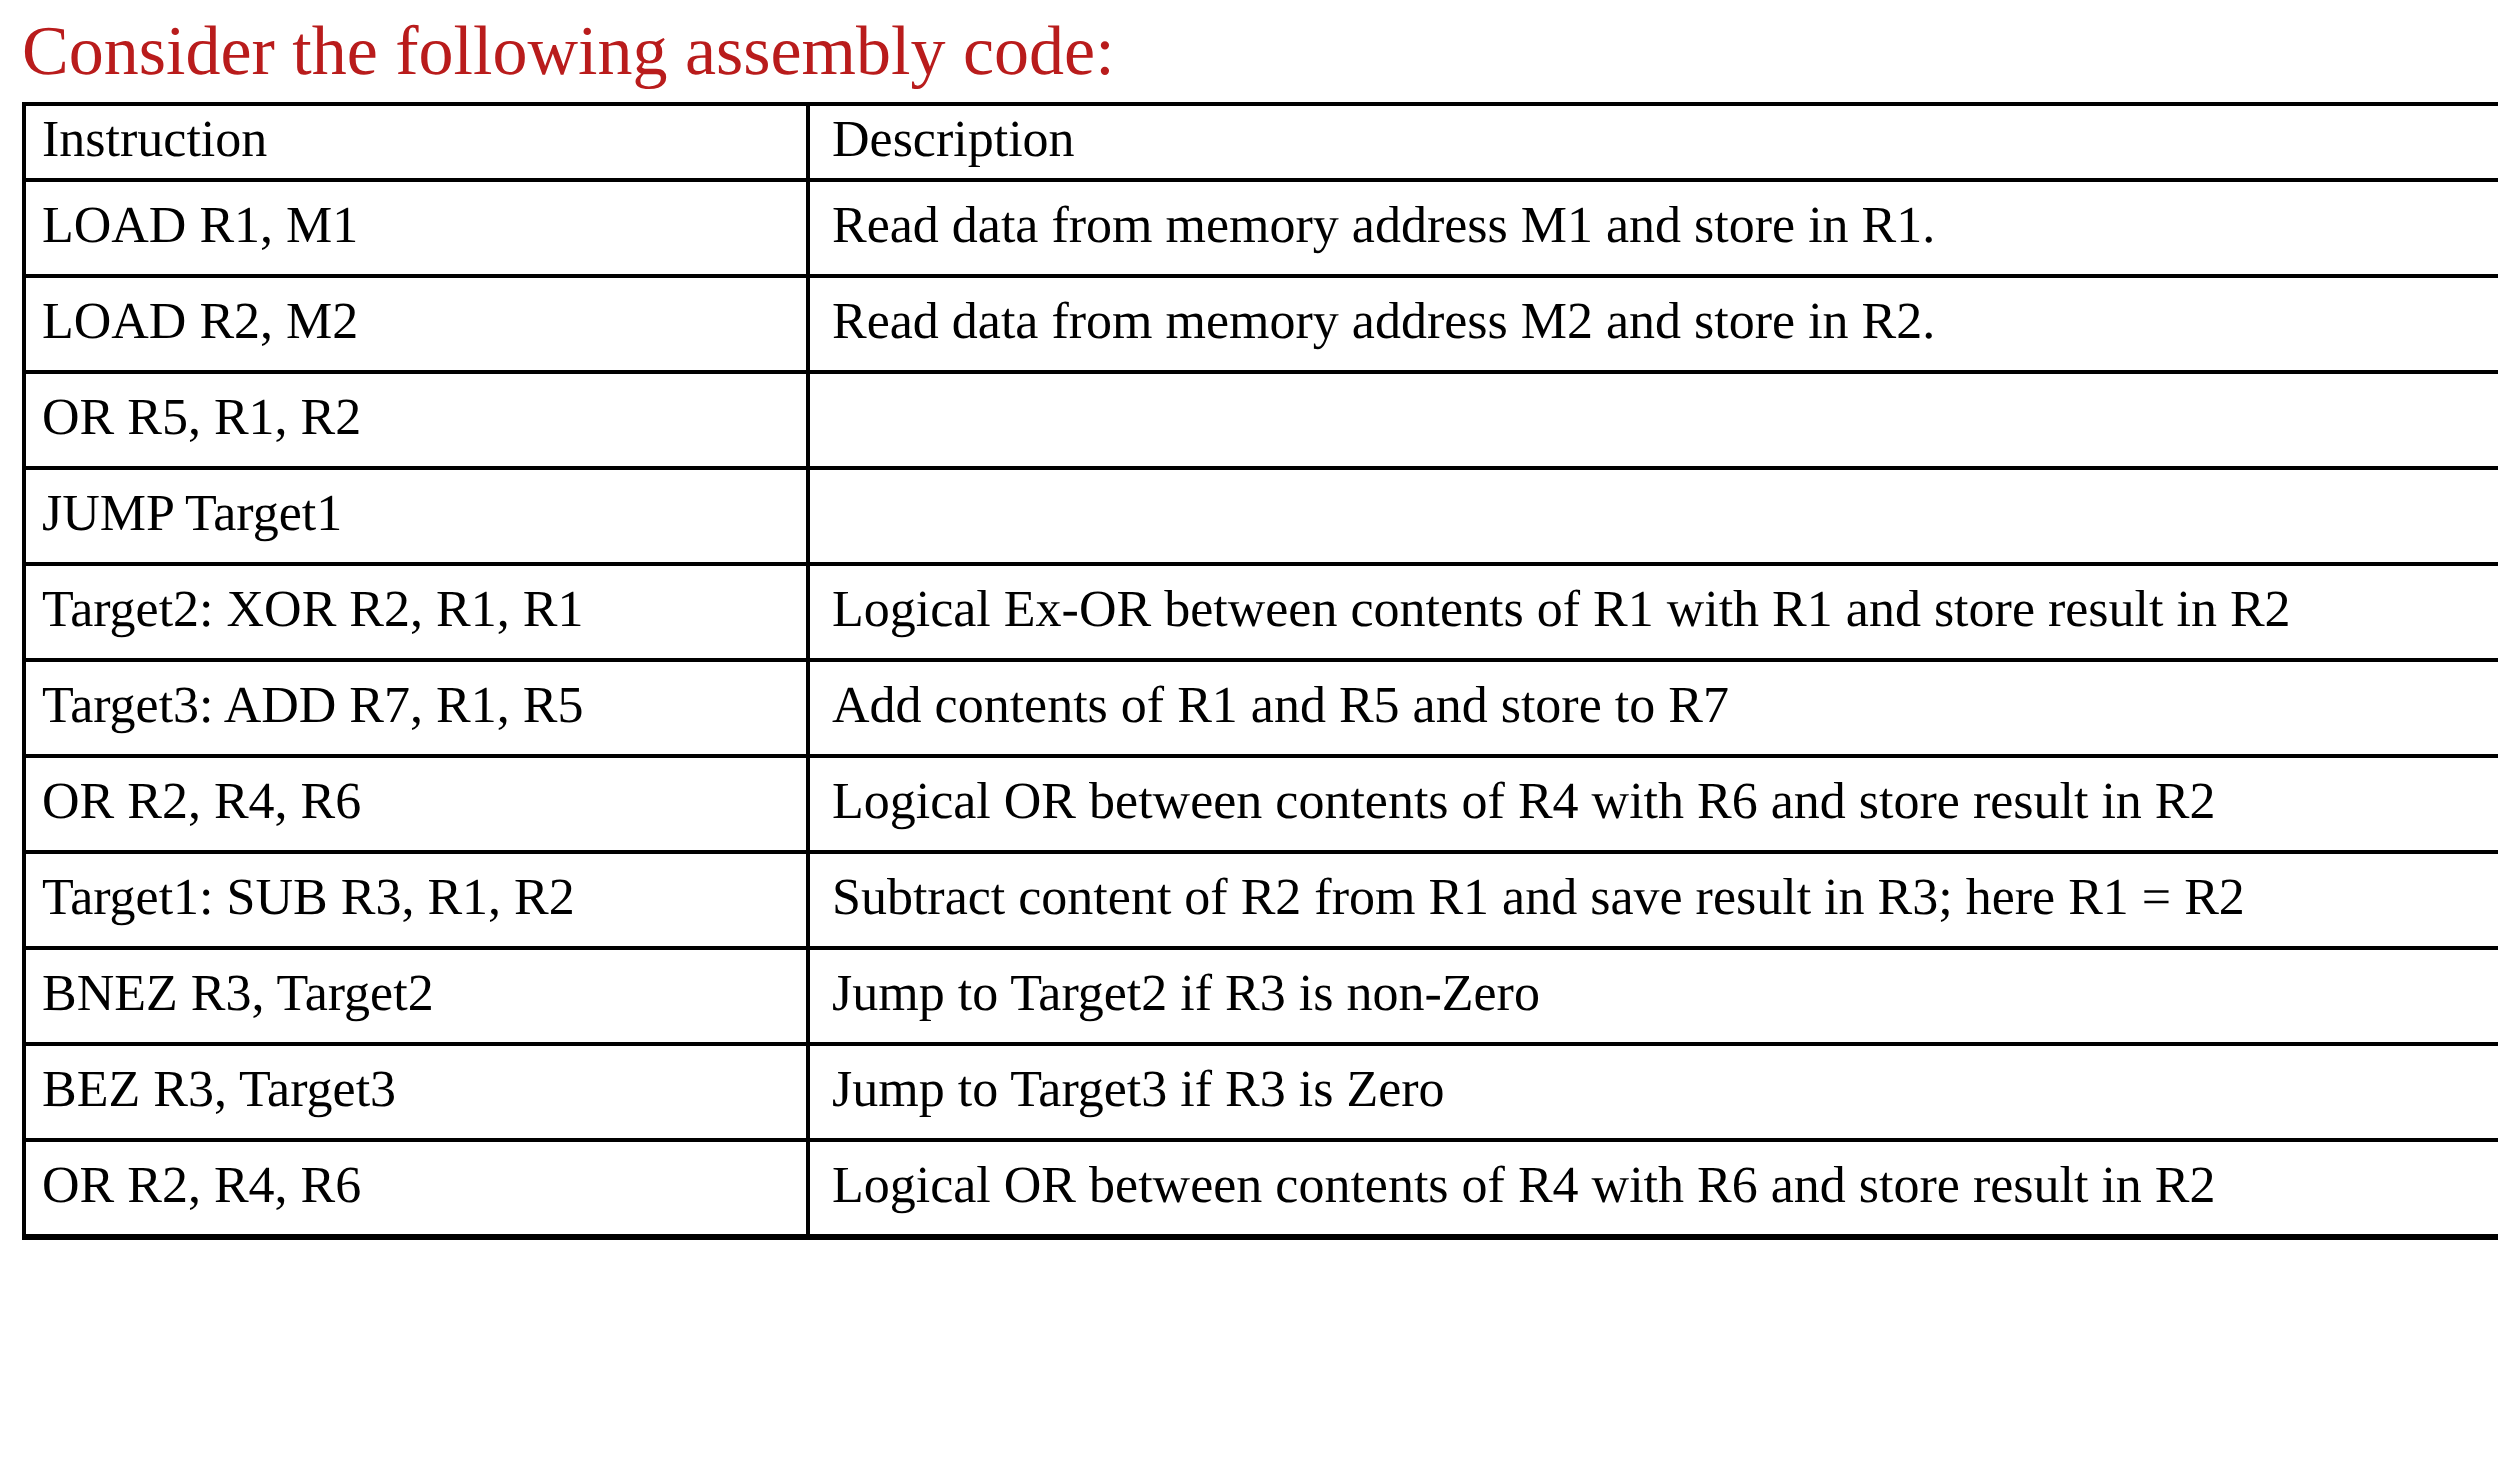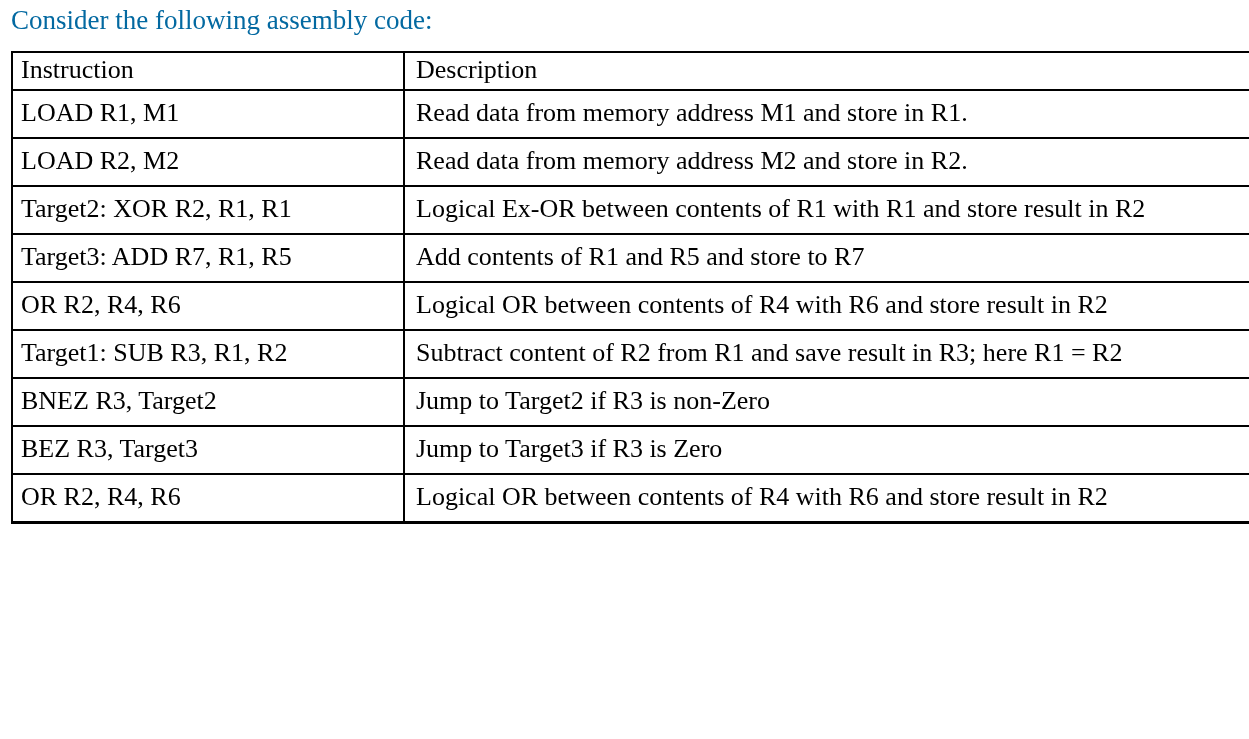--- a/index.html
+++ b/index.html
@@ -12,23 +12,23 @@
     position: relative;
     width: 1249px;
     height: 739px;
     background: #ffffff;
     overflow: hidden;
   }
   .title {
     position: absolute;
     left: 11px;
     top: 4px;
-    font-size: 27px;
+    font-size: 35px;
     line-height: 1.25;
-    color: #0369a1;
+    color: #b91c1c;
     white-space: nowrap;
   }
   table.asm {
     position: absolute;
     left: 11px;
     top: 51px;
     width: 1238px;
     border-collapse: collapse;
     table-layout: fixed;
     border-top: 2px solid #000;
@@ -72,20 +72,28 @@
       </tr>
       <tr>
         <td>LOAD R1, M1</td>
         <td>Read data from memory address M1 and store in R1.</td>
       </tr>
       <tr>
         <td>LOAD R2, M2</td>
         <td>Read data from memory address M2 and store in R2.</td>
       </tr>
       <tr>
+        <td>OR R5, R1, R2</td>
+        <td></td>
+      </tr>
+      <tr>
+        <td>JUMP Target1</td>
+        <td></td>
+      </tr>
+      <tr>
         <td>Target2: XOR R2, R1, R1</td>
         <td>Logical Ex-OR between contents of R1 with R1 and store result in R2</td>
       </tr>
       <tr>
         <td>Target3: ADD R7, R1, R5</td>
         <td>Add contents of R1 and R5 and store to R7</td>
       </tr>
       <tr>
         <td>OR R2, R4, R6</td>
         <td>Logical OR between contents of R4 with R6 and store result in R2</td>

